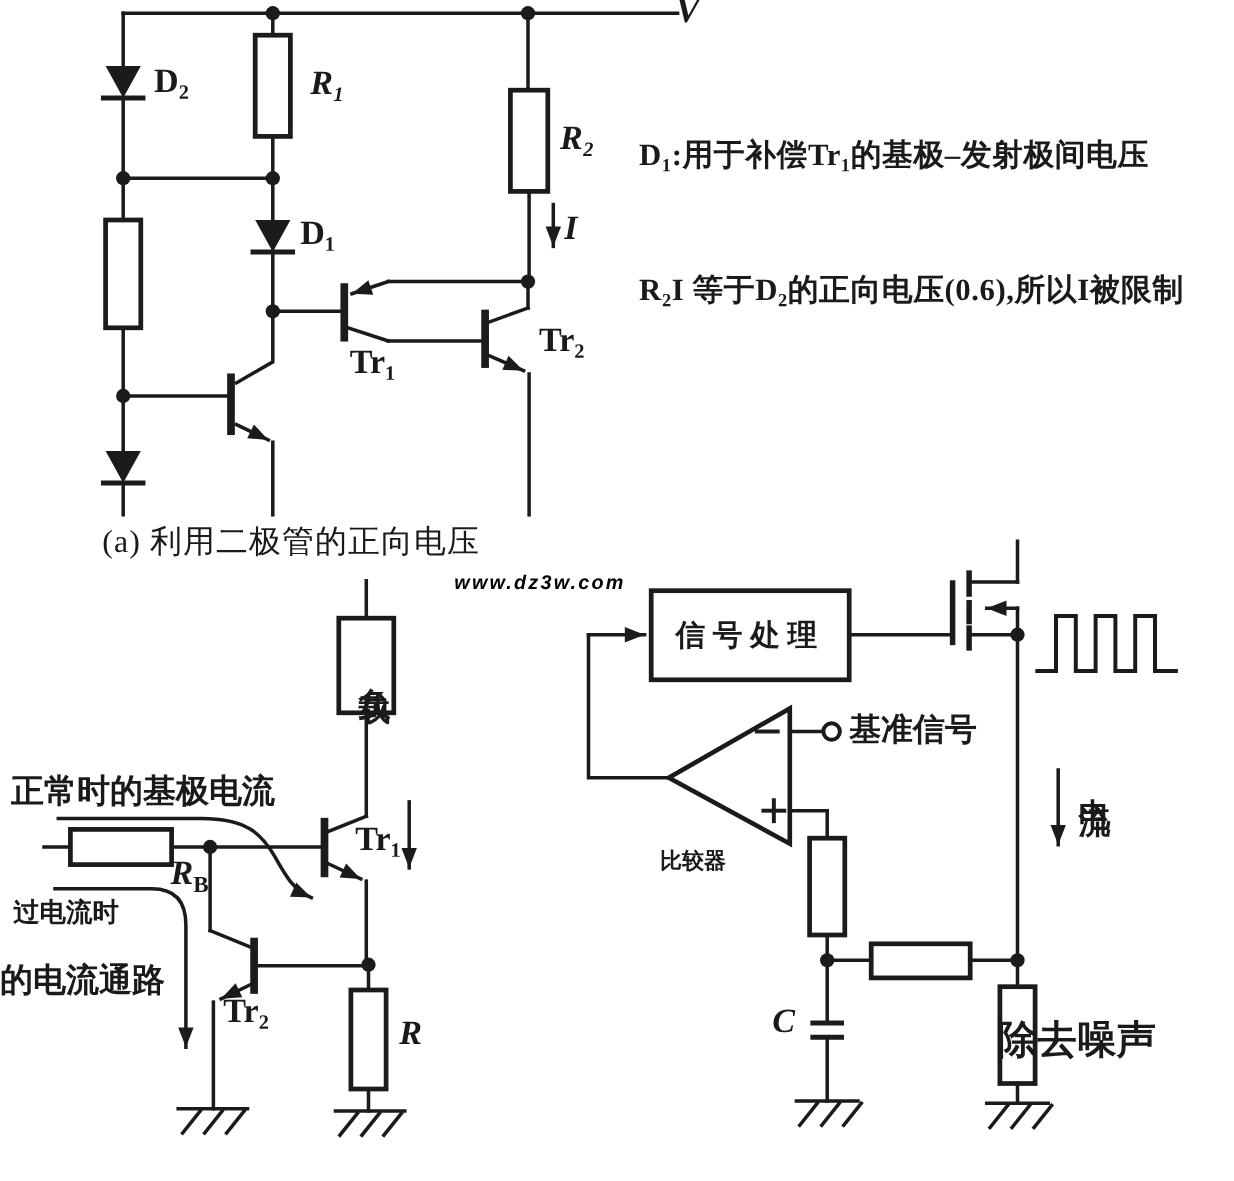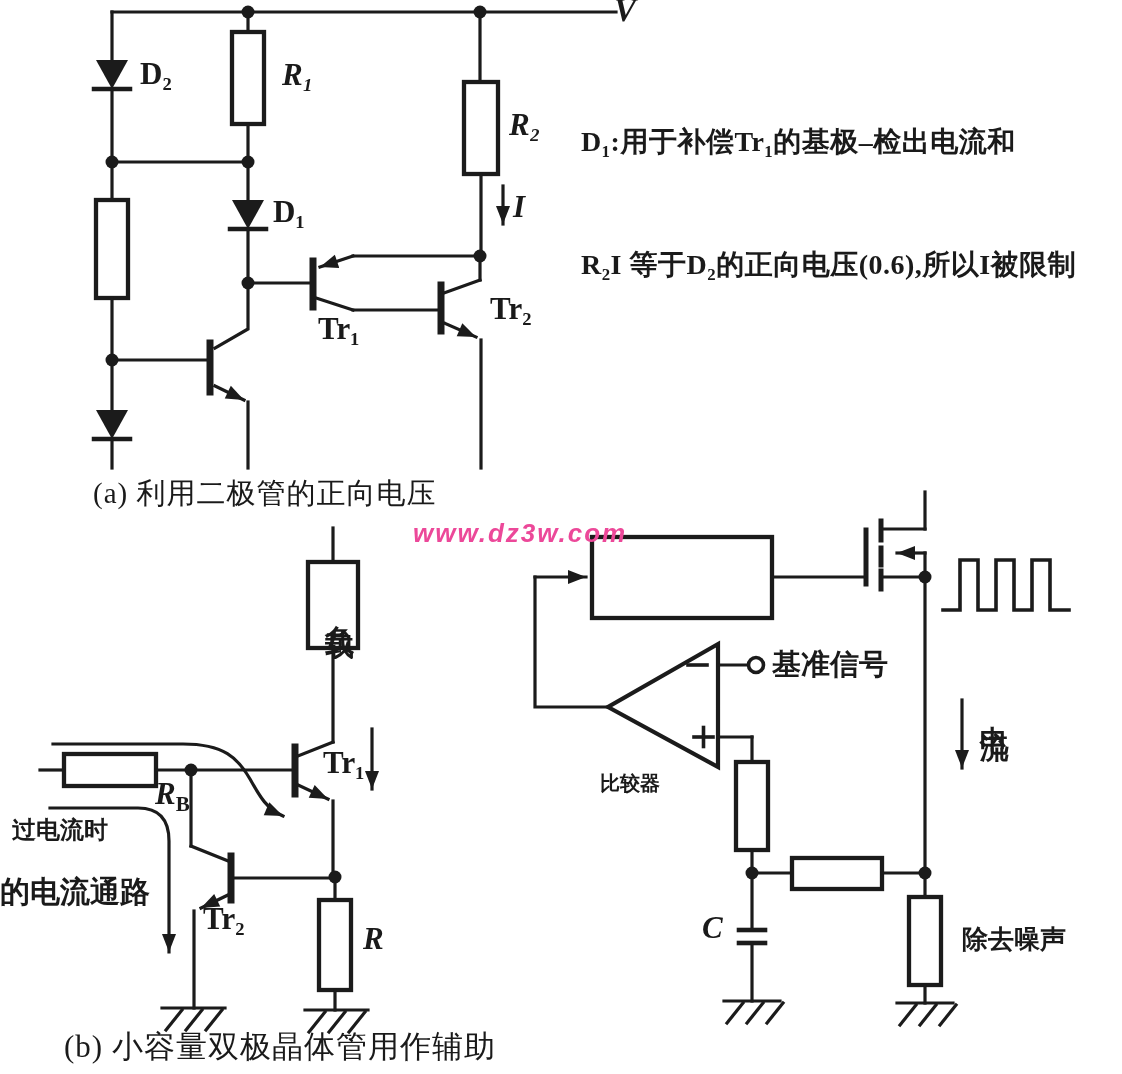--- a/index.html
+++ b/index.html
@@ -11,21 +11,21 @@
   .cn{font-size:29px;font-weight:600}
   .ann{font-size:28px;font-weight:600;letter-spacing:.5px}
   .cap{font-size:29px;font-weight:400;letter-spacing:1px}
   .comp{font-size:31px;font-weight:600}
   .big{font-size:33px}
   .rbsub{font-size:21px;font-weight:700;vertical-align:-7px}
   .vert{writing-mode:vertical-rl;text-orientation:upright;letter-spacing:5px}
   .boxtext{display:flex;align-items:center;justify-content:center;letter-spacing:7px;
            font-size:27px;font-weight:600}
   .wm{font-family:"Liberation Sans","DejaVu Sans",sans-serif;font-style:italic;
-      color:#ec4899;font-size:26px;letter-spacing:2px;font-weight:600}
+      color:#000000;font-size:18px;letter-spacing:2px;font-weight:600}
 </style>
 </head>
 <body>
 
 <div class="page">
 
 <svg width="1122" height="1074" viewBox="0 0 1122 1074">
   <defs>
     <marker id="ah" markerUnits="userSpaceOnUse" markerWidth="20" markerHeight="16" refX="19" refY="8" orient="auto">
       <path d="M1,1 L19,8 L1,15 Z" fill="#1b1b1b"></path>
@@ -222,33 +222,34 @@
   <div class="lbl comp big it" style="left:614px;top:-8px">V</div>
   <div class="lbl comp" style="left:140px;top:57px">D₂</div>
   <div class="lbl comp it" style="left:282px;top:58px">R₁</div>
   <div class="lbl comp" style="left:273px;top:195px">D₁</div>
   <div class="lbl comp it" style="left:509px;top:108px">R₂</div>
   <div class="lbl comp it" style="left:513px;top:190px">I</div>
   <div class="lbl comp" style="left:318px;top:312px">Tr₁</div>
   <div class="lbl comp" style="left:490px;top:292px">Tr₂</div>
   <div class="lbl cap" style="left:93px;top:477px">(a) 利用二极管的正向电压</div>
 
-  <div class="lbl ann" style="left:581px;top:126px">D₁:用于补偿Tr₁的基极–检出电流和</div>
+  <div class="lbl ann" style="left:581px;top:126px">D₁:用于补偿Tr₁的基极–发射极间电压</div>
   <div class="lbl ann" style="left:581px;top:249px">R₂I 等于D₂的正向电压(0.6),所以I被限制</div>
 
   <div class="lbl wm" style="left:413px;top:519px">www.dz3w.com</div>
 
   <div class="lbl vert" style="left:310px;top:567px;width:46px;height:78px;text-align:center;font-size:29px;font-weight:600">负载</div>
+  <div class="lbl cn" style="left:10px;top:703px;font-size:30px">正常时的基极电流</div>
   <div class="lbl cn" style="left:12px;top:817px;font-size:24px">过电流时</div>
   <div class="lbl cn" style="left:0px;top:875px;font-size:30px">的电流通路</div>
   <div class="lbl" style="left:155px;top:777px"><span class="comp it">R</span><span class="rbsub">B</span></div>
   <div class="lbl comp" style="left:323px;top:746px">Tr₁</div>
   <div class="lbl comp" style="left:203px;top:902px">Tr₂</div>
   <div class="lbl comp it" style="left:363px;top:922px">R</div>
-  <div class="lbl cap" style="left:64px;top:1030px;font-size:31px">(b) 小容量双极晶体管用作辅助</div>
-
+
+  <div class="lbl boxtext" style="left:592px;top:537px;width:180px;height:81px">信号处理</div>
   <div class="lbl cn" style="left:600px;top:772px;font-size:20px">比较器</div>
   <div class="lbl cn" style="left:772px;top:648px">基准信号</div>
   <div class="lbl cn vert" style="left:978px;top:702px;height:82px">电流</div>
-  <div class="lbl cn" style="left:962px;top:925px;font-size:26px">除去噪声</div>
+  <div class="lbl cn" style="left:907px;top:925px;font-size:36px">除去噪声</div>
   <div class="lbl comp it" style="left:702px;top:911px">C</div>
 
 </div>
 
 </body></html>

